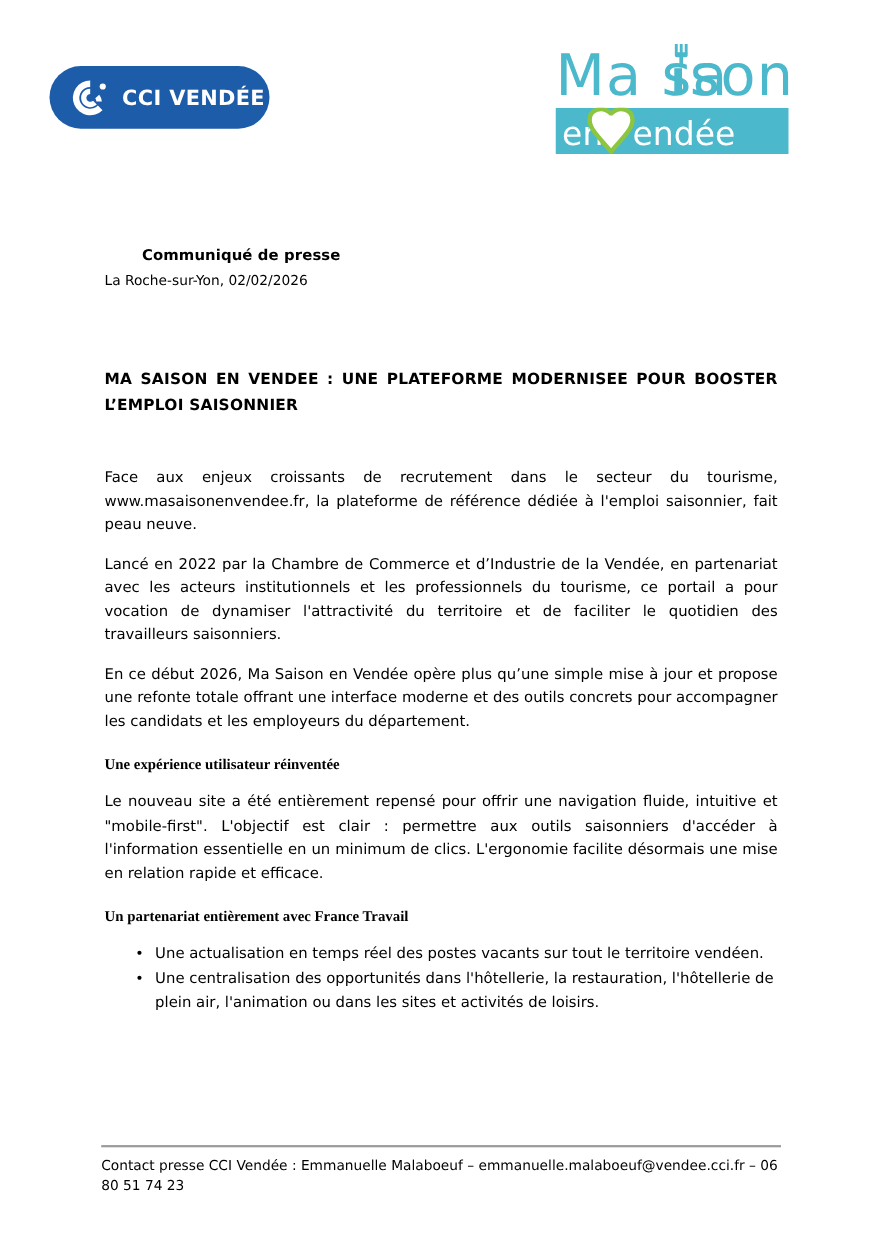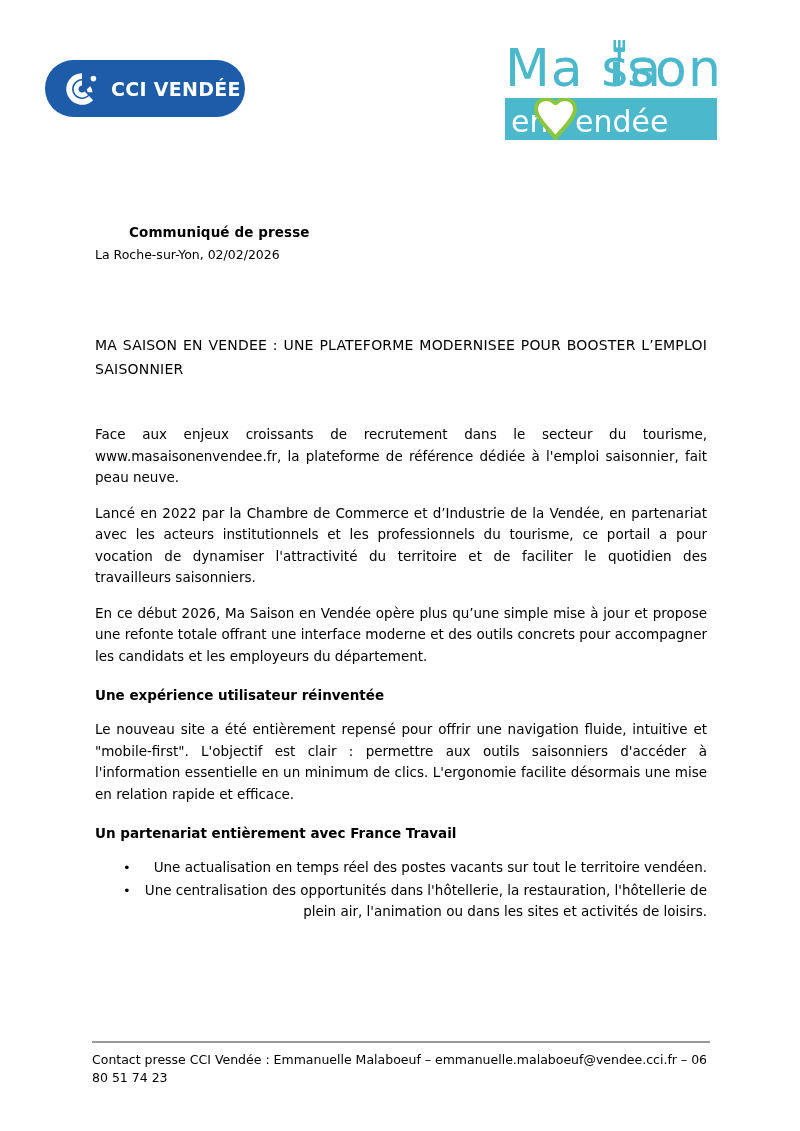--- a/index.html
+++ b/index.html
@@ -102,21 +102,21 @@
     left: 0;
     font-size: 12.5px;
     text-align: center;
   }
   .title {
     position: absolute;
     top: 324px;
     left: 0;
     width: 612px;
     font-size: 14px;
-    font-weight: normal;
+    font-weight: bold;
     line-height: 24px;
     text-align: justify;
     text-transform: uppercase;
     letter-spacing: 0.2px;
   }
 
   .flow {
     position: absolute;
     top: 424px;
     left: 0;
@@ -133,31 +133,32 @@
     text-justify: inter-word;
   }
   .para b {
     font-weight: normal;
   }
   .subhead {
     font-size: 13.5px;
     font-weight: bold;
     margin: 18px 0 14px 0;
     line-height: 20px;
+    font-family: Liberation Serif, serif;
   }
   .bullets {
     margin: 0;
     padding: 0 0 0 46px;
     list-style: none;
   }
   .bullets li {
     position: relative;
     font-size: 13.5px;
     line-height: 21.5px;
-    text-align: right;
+    text-align: left;
     margin-bottom: 1px;
   }
   .bullets li::before {
     content: "\2022";
     position: absolute;
     left: -18px;
     top: 0;
     font-size: 13px;
   }
 

